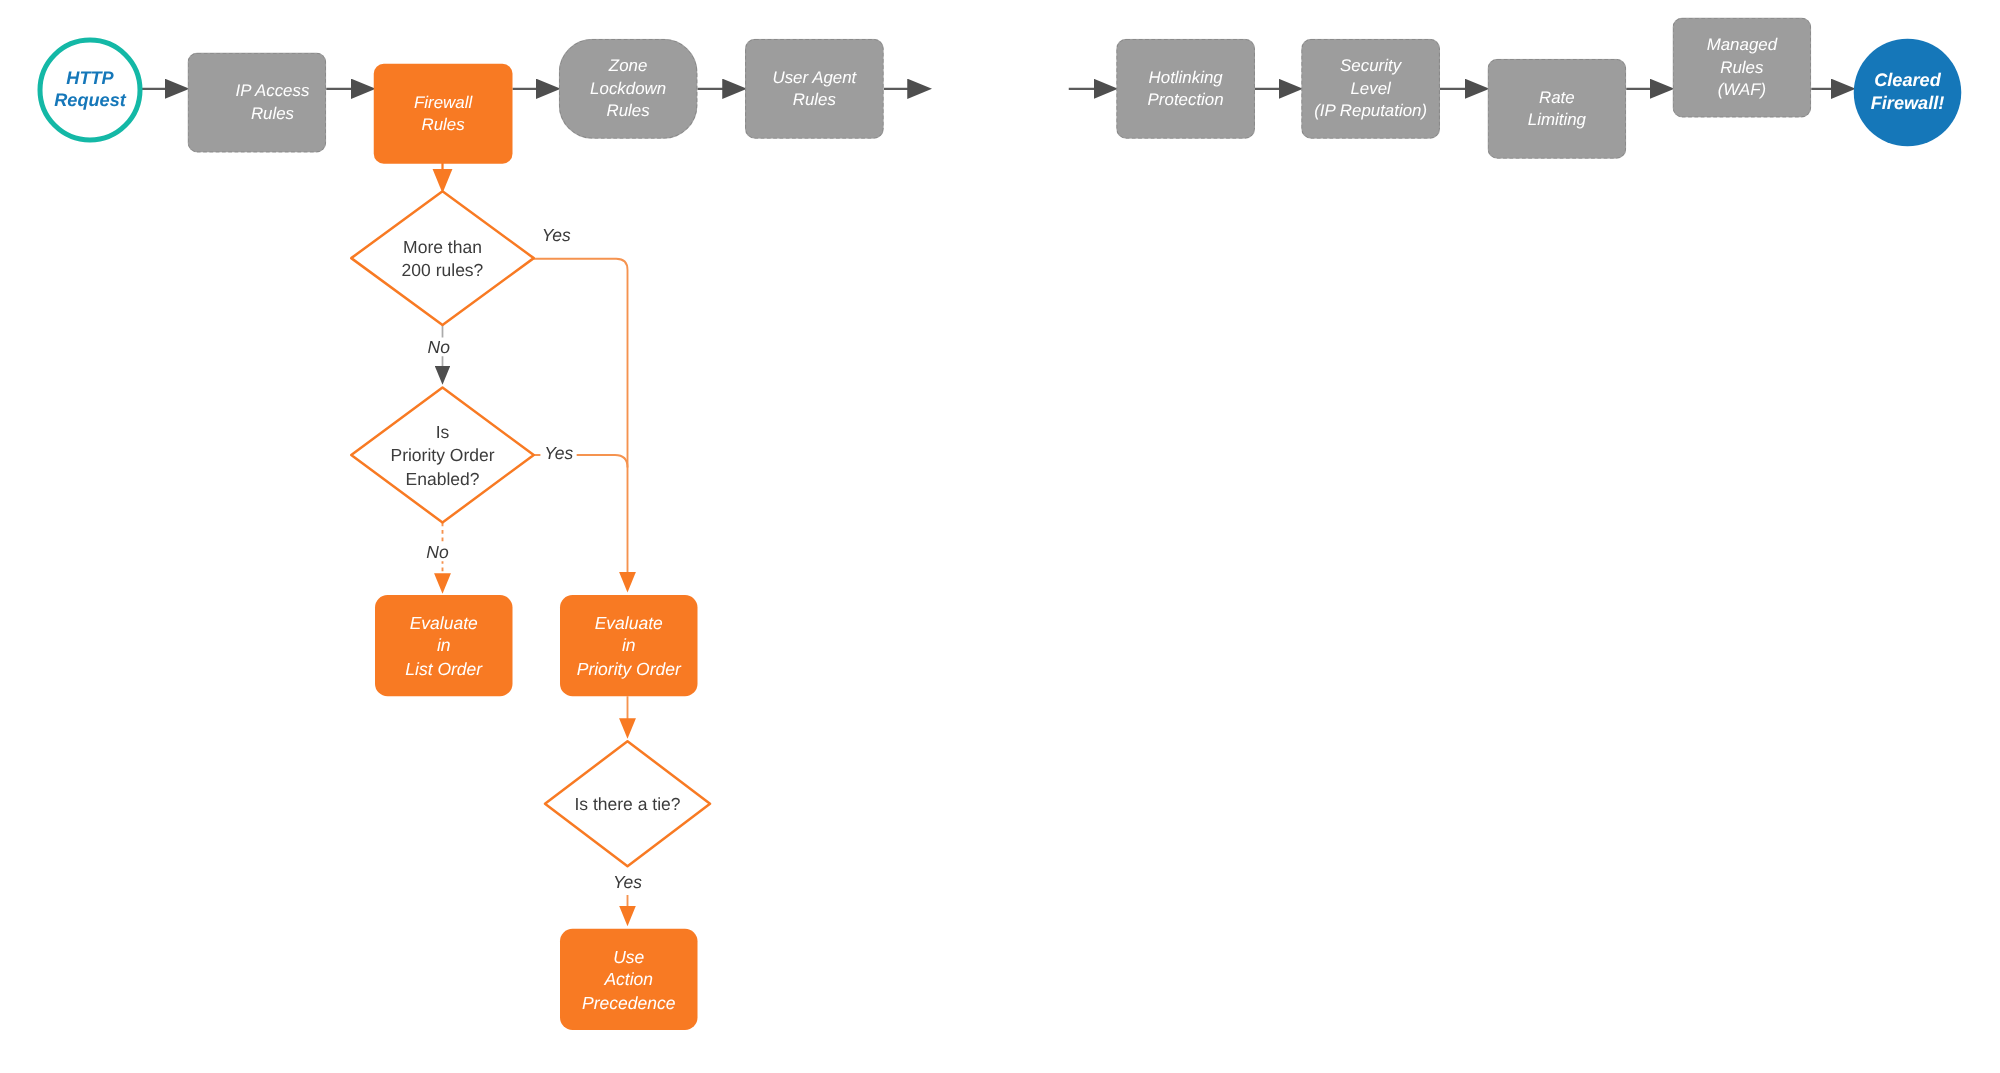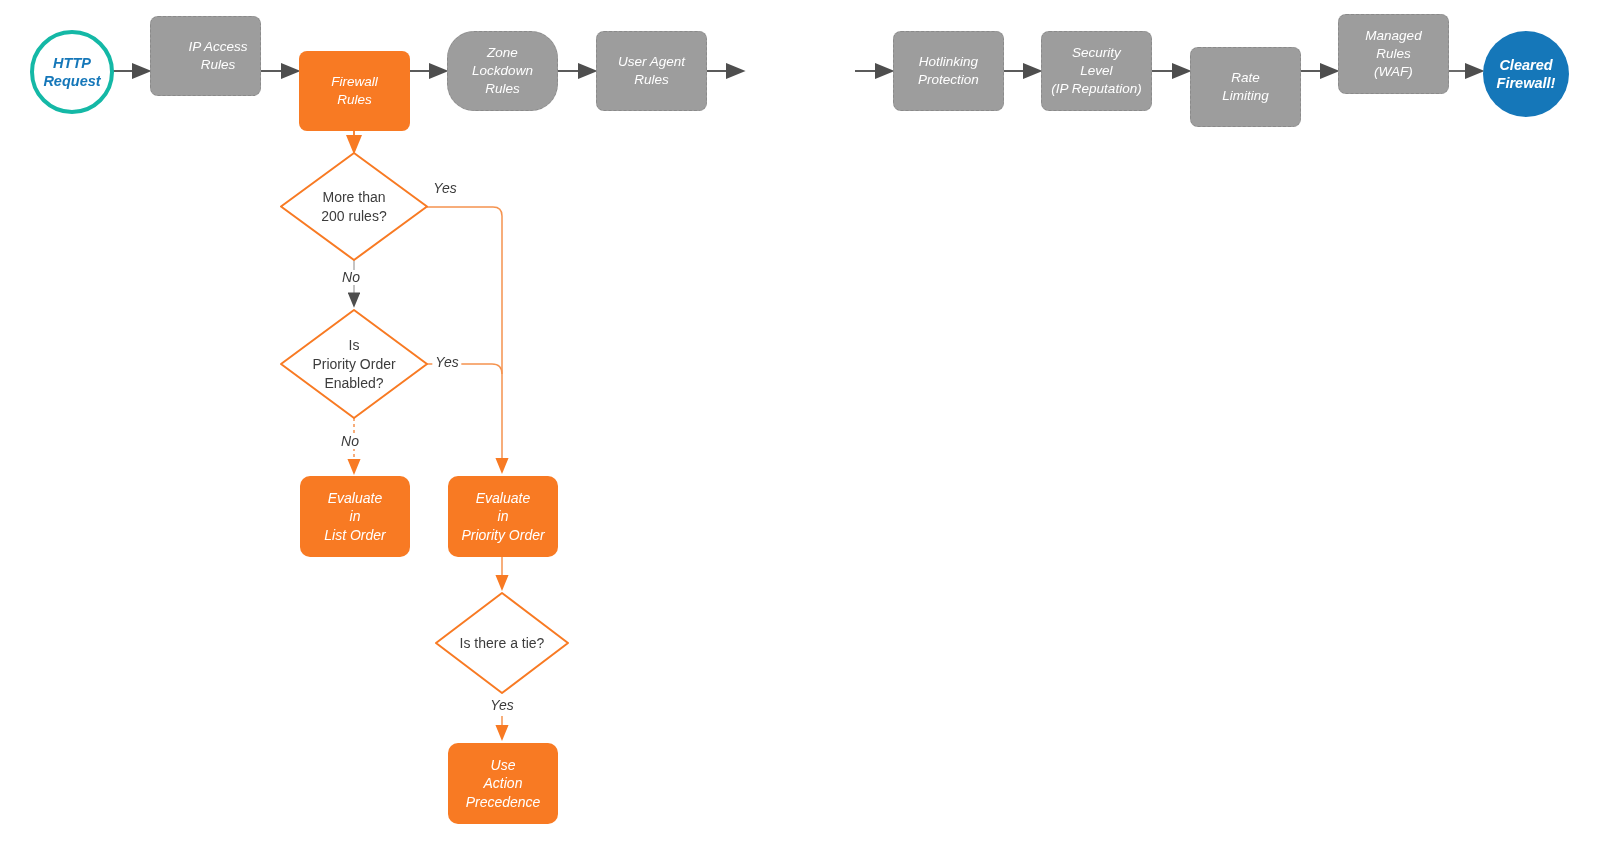--- a/index.html
+++ b/index.html
@@ -131,21 +131,21 @@
     <polygon points="354,153 427,206.5 354,260 281,206.5" fill="#ffffff" stroke="#F87A23" stroke-width="2" stroke-linejoin="round"></polygon>
     <polygon points="354,310 427,364 354,418 281,364" fill="#ffffff" stroke="#F87A23" stroke-width="2" stroke-linejoin="round"></polygon>
     <polygon points="502,593 568,643 502,693 436,643" fill="#ffffff" stroke="#F87A23" stroke-width="2" stroke-linejoin="round"></polygon>
   </svg>
 
   <div class="node circle start">HTTP
 Request</div>
   <div class="node circle end">Cleared
 Firewall!</div>
 
-  <div class="node proc gray" style="left:150px;  top:16px;padding-left:27px;">IP Access
+  <div class="node proc gray" style="left:150px;  top:42px;padding-left:27px;">IP Access
 Rules</div>
   <div class="node proc orange" style="left:299px;  top:31px;margin-top:20px;">Firewall
 Rules</div>
   <div class="node proc gray" style="left:447px;  top:31px;border-radius:27px;">Zone
 Lockdown
 Rules</div>
   <div class="node proc gray" style="left:596px;  top:31px;">User Agent
 Rules</div>
   <div class="node proc gray" style="left:1041px; top:31px;">Security
 Level

